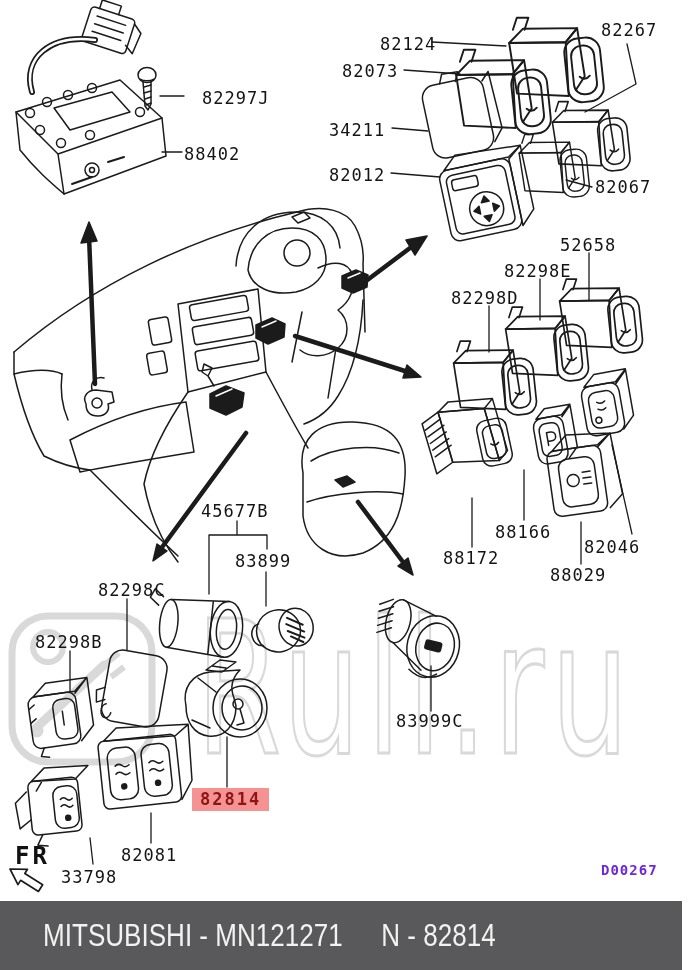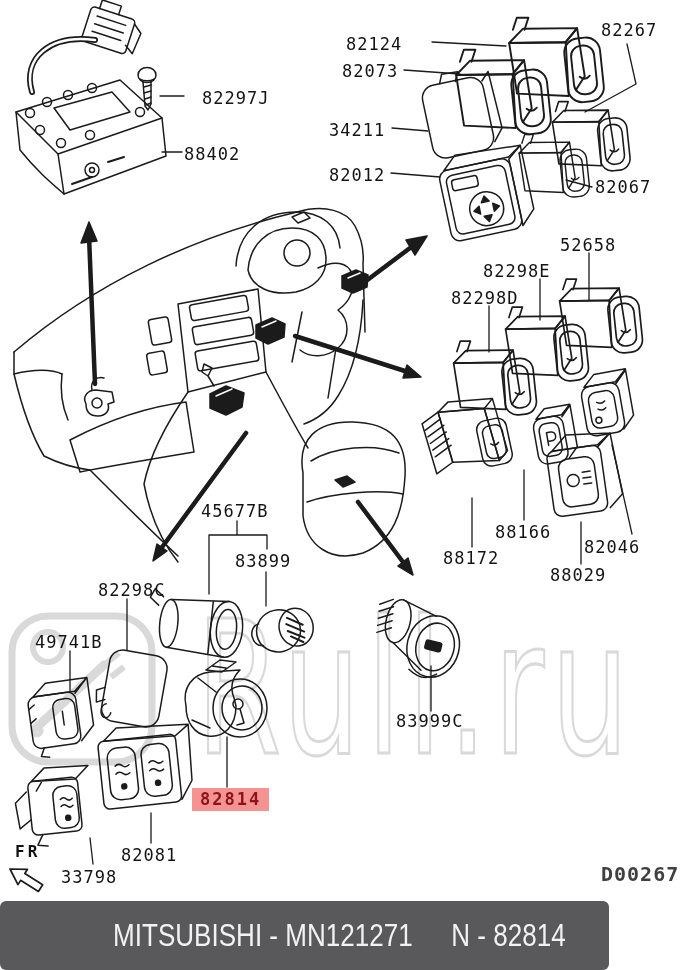--- a/index.html
+++ b/index.html
@@ -3,26 +3,26 @@
 <meta charset="utf-8">
 <style>
   html,body{margin:0;padding:0;background:#ffffff;}
   .stage{position:relative;width:690px;height:970px;overflow:hidden;background:#fff;
          font-family:"DejaVu Sans Mono",monospace;}
   .art{position:absolute;left:0;top:0;z-index:1;}
   .plabel{position:absolute;z-index:3;font-size:17px;letter-spacing:1px;color:#141414;
           white-space:nowrap;font-family:"DejaVu Sans Mono",monospace;}
   .plabel.hl{background:var(--highlight-bg,#f59393);color:var(--highlight-text,#8b1414);
              font-weight:bold;padding:1px 8px 2px 8px;letter-spacing:2px;}
-  .code{position:absolute;z-index:3;font-size:20px;font-weight:bold;color:#404040;
+  .code{position:absolute;z-index:3;font-size:14px;font-weight:bold;color:#6d28d9;
         font-family:"DejaVu Sans Mono",monospace;letter-spacing:1px;}
-  .fr-label{position:absolute;z-index:3;font-size:16px;font-weight:bold;color:#111;
+  .fr-label{position:absolute;z-index:3;font-size:24px;font-weight:bold;color:#111;
             letter-spacing:3px;font-family:"DejaVu Sans Mono",monospace;}
-  .footer{position:absolute;left:0;top:901px;width:609px;height:69px;z-index:4;
-          background:var(--footer-bg,#59595b);display:flex;align-items:center;justify-content:flex-end;border-radius:6px;}
+  .footer{position:absolute;left:0;top:901px;width:682px;height:69px;z-index:4;
+          background:var(--footer-bg,#59595b);display:flex;align-items:center;justify-content:flex-start;}
   .footer-inner{display:flex;gap:46px;transform:scaleX(0.84);}
   .footer-inner span{color:#f2f2f2;font-size:31px;font-family:"Liberation Sans",sans-serif;
                      white-space:nowrap;}
 </style>
 </head>
 <body>
 
 <div class="stage">
 
   <svg class="art" width="690" height="901" viewBox="0 0 690 901">
@@ -272,37 +272,37 @@
       </g>
 
       <g transform="translate(10,869) rotate(32)">
         <path d="M0,0 L15,-9 L15,-4 L36,-4 L36,4 L15,4 L15,9 Z" fill="#fff" stroke-width="1.7"></path>
       </g>
     </g>
   </svg>
 
   <div class="plabel" style="left:202px;top:88px">82297J</div>
   <div class="plabel" style="left:184px;top:144px">88402</div>
-  <div class="plabel" style="left:346px;top:34px">82124</div>
+  <div class="plabel" style="left:380px;top:34px">82124</div>
   <div class="plabel" style="left:342px;top:61px">82073</div>
   <div class="plabel" style="left:329px;top:120px">34211</div>
   <div class="plabel" style="left:329px;top:165px">82012</div>
   <div class="plabel" style="left:601px;top:20px">82267</div>
   <div class="plabel" style="left:595px;top:177px">82067</div>
   <div class="plabel" style="left:560px;top:235px">52658</div>
-  <div class="plabel" style="left:483px;top:261px">82298E</div>
+  <div class="plabel" style="left:504px;top:261px">82298E</div>
   <div class="plabel" style="left:451px;top:288px">82298D</div>
   <div class="plabel" style="left:495px;top:522px">88166</div>
   <div class="plabel" style="left:443px;top:548px">88172</div>
   <div class="plabel" style="left:584px;top:537px">82046</div>
   <div class="plabel" style="left:550px;top:565px">88029</div>
   <div class="plabel" style="left:201px;top:501px">45677B</div>
   <div class="plabel" style="left:235px;top:551px">83899</div>
   <div class="plabel" style="left:98px;top:580px">82298C</div>
-  <div class="plabel" style="left:35px;top:632px">49741B</div>
+  <div class="plabel" style="left:35px;top:632px">82298B</div>
   <div class="plabel" style="left:396px;top:711px">83999C</div>
   <div class="plabel hl" style="left:192px;top:788px">82814</div>
   <div class="plabel" style="left:121px;top:845px">82081</div>
   <div class="plabel" style="left:61px;top:867px">33798</div>
 
   <div class="fr-label" style="left:15px;top:842px">FR</div>
   <div class="code" style="left:601px;top:862px">D00267</div>
 
   <div class="footer">
     <div class="footer-inner">

